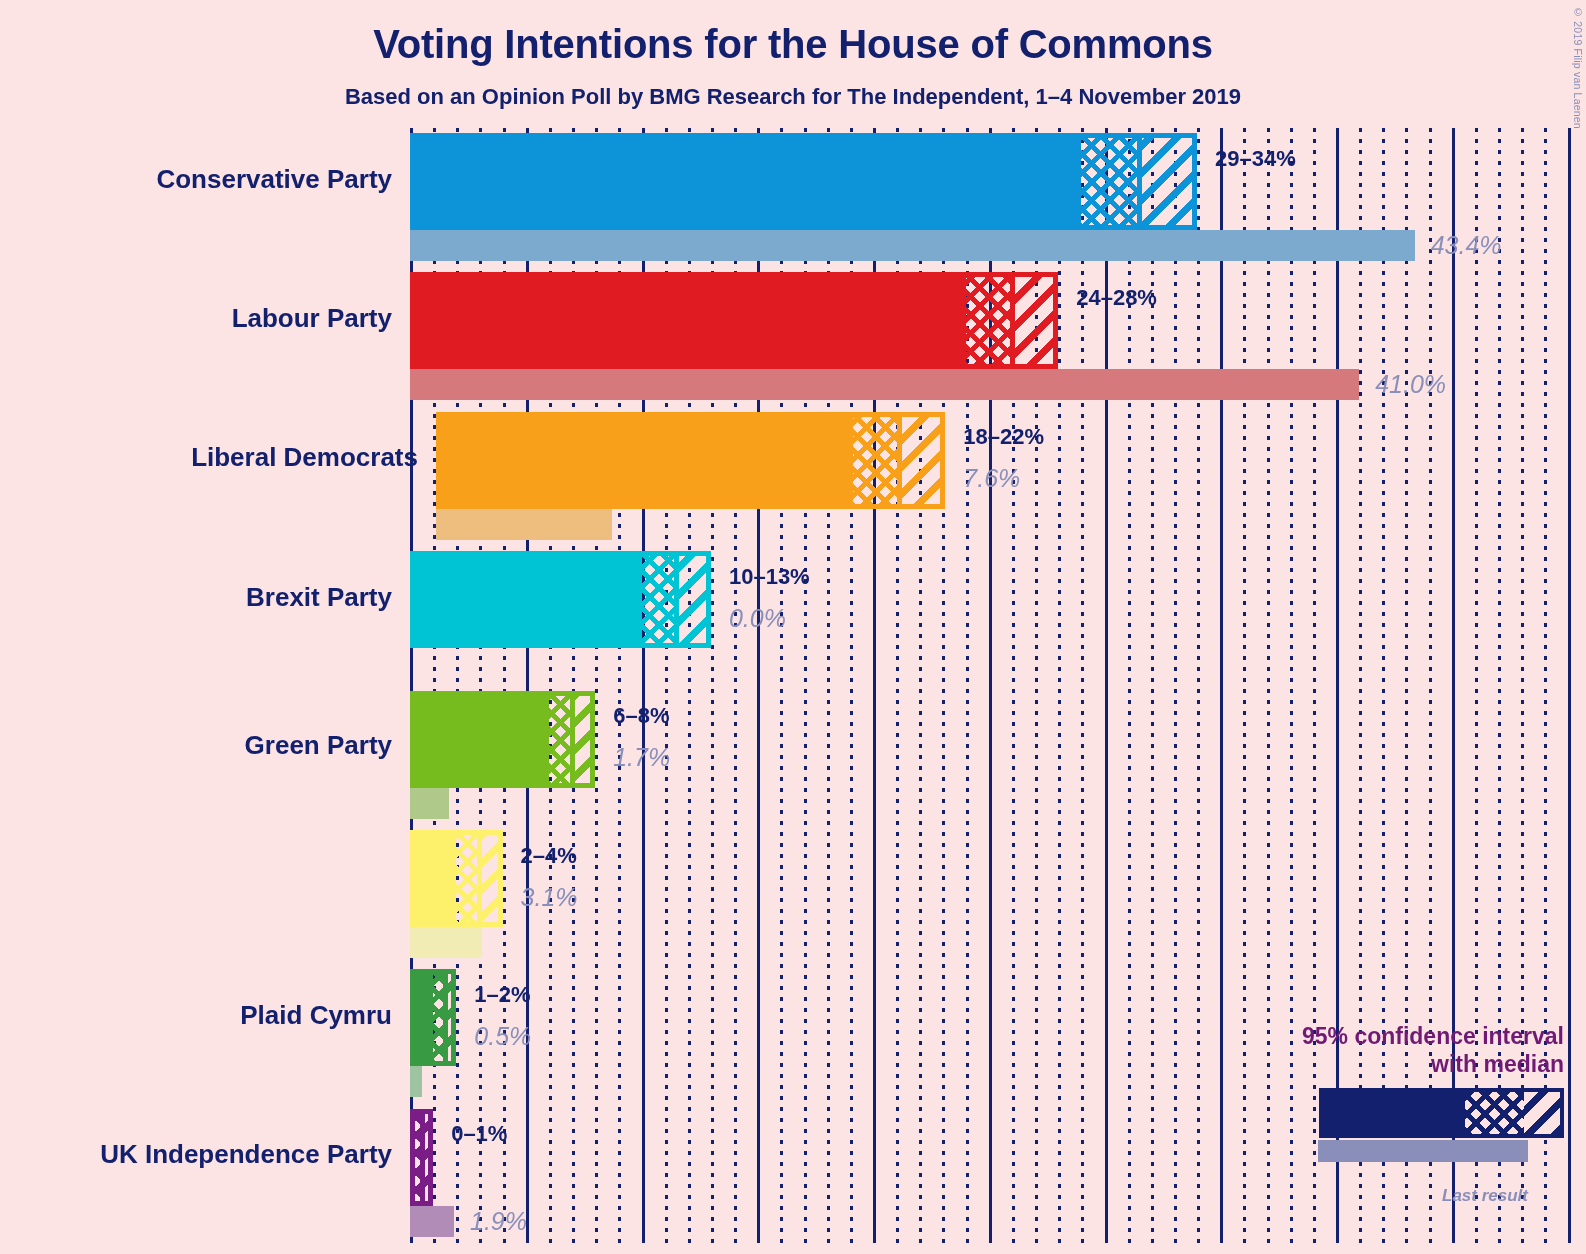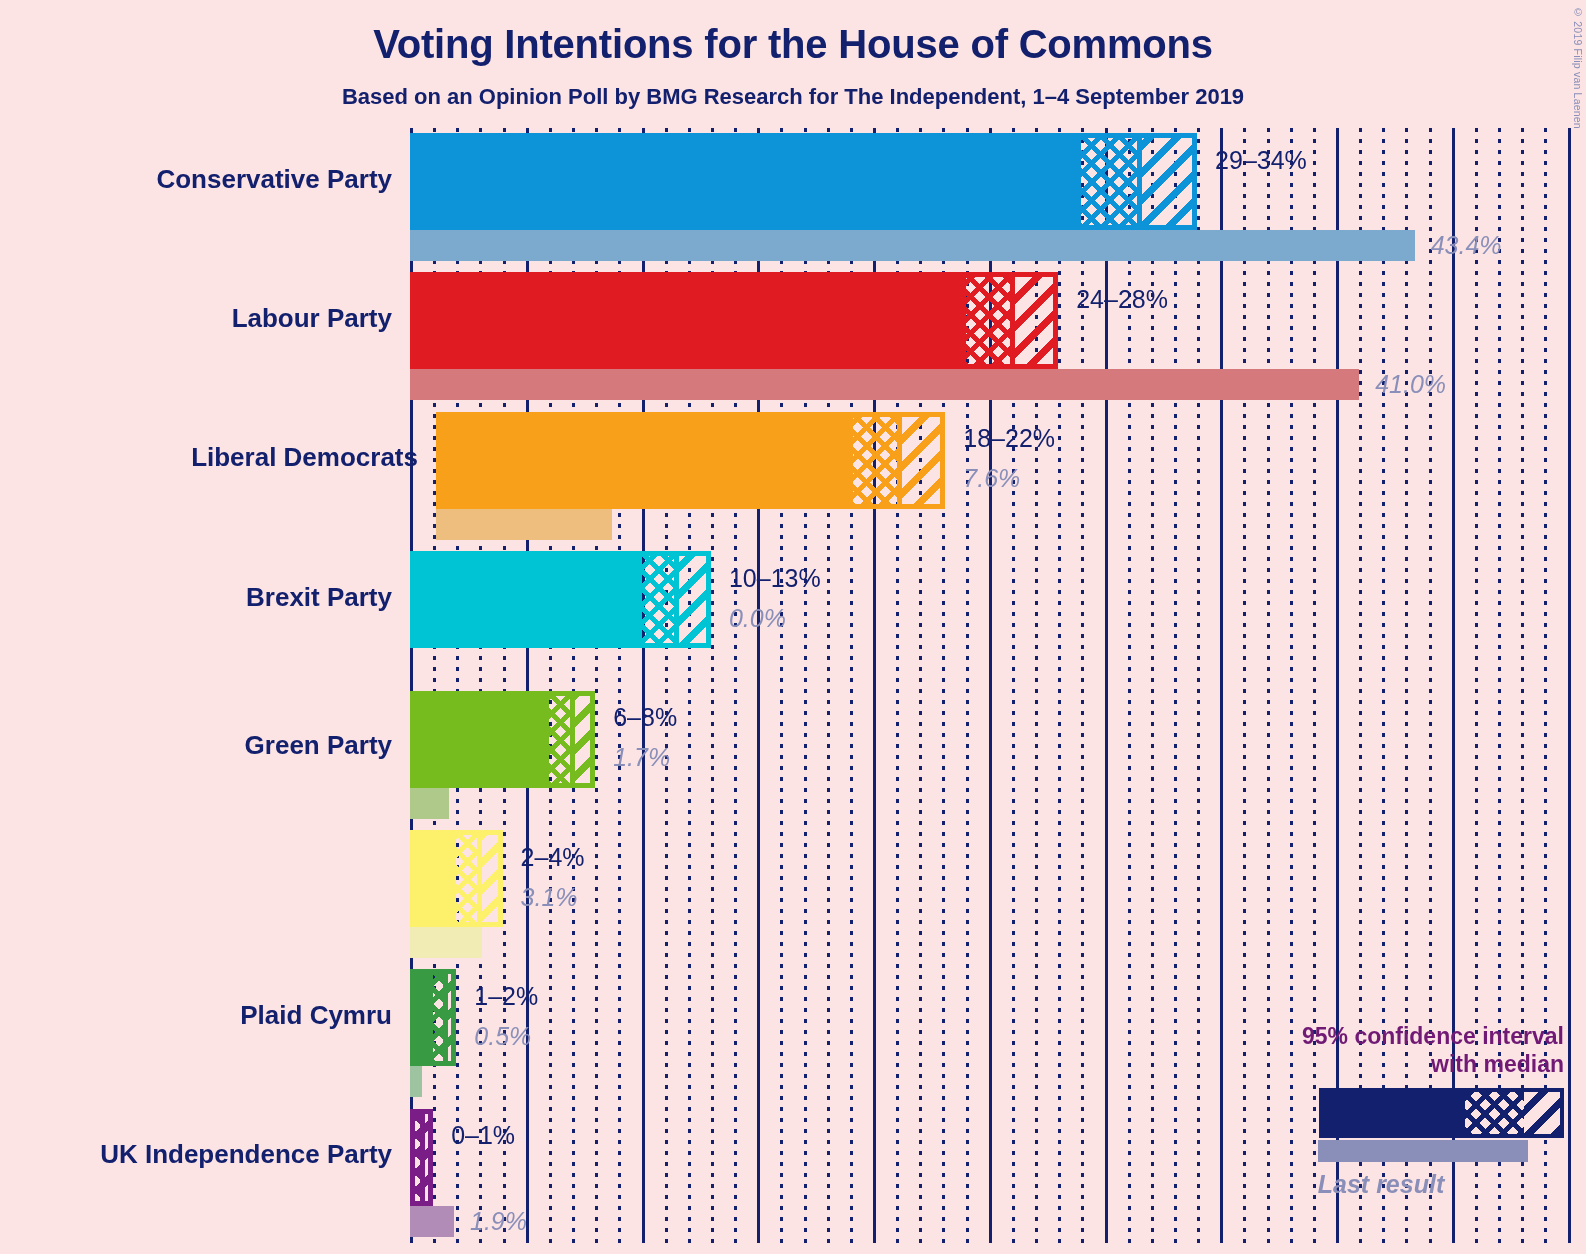--- a/index.html
+++ b/index.html
@@ -102,22 +102,22 @@
     position: absolute;
   }
   .bar-outline {
     position: absolute;
     border-style: solid;
   }
 
   
   .val-range {
     position: absolute;
-    font-size: 25px;
-    font-weight: normal;
+    font-size: 22px;
+    font-weight: bold;
     color: #12206e;
     white-space: nowrap;
   }
   .val-last {
     position: absolute;
     font-size: 25px;
     font-style: italic;
     color: #8a8fb9;
     white-space: nowrap;
   }
@@ -162,34 +162,33 @@
     position: absolute; left: 85%; top: 0; bottom: 0;
     right: 0;
   }
   #legend-last {
     position: absolute;
     right: 36px; top: 52px;
     width: 210px; height: 22px;
     background: #8a8fb9;
   }
   #legend-last-label {
-    margin-top: 2px;
-    font-size: 25px;
+    margin-top: 18px;
+    font-size: 17px;
     font-style: italic;
     font-weight: bold;
     color: #8a8fb9;
-    text-align: center;
     padding-right: 36px;
   }
 </style>
 </head>
 <body>
 
 <div id="chart-title">Voting Intentions for the House of Commons</div>
-<div id="chart-subtitle">Based on an Opinion Poll by BMG Research for The Independent, 1–4 September 2019</div>
+<div id="chart-subtitle">Based on an Opinion Poll by BMG Research for The Independent, 1–4 November 2019</div>
 <div id="copyright">© 2019 Filip van Laenen</div>
 
 <div id="plot">
   <div class="grid" id="gridlines" style="width: 1163.5px;">
       <div class="gl-major" style="left: 0px;"></div>
       <div class="gl-minor" style="left: 23.15px;"></div>
       <div class="gl-minor" style="left: 46.3px;"></div>
       <div class="gl-minor" style="left: 69.45px;"></div>
       <div class="gl-minor" style="left: 92.6px;"></div>
       <div class="gl-major" style="left: 115.75px;"></div>

